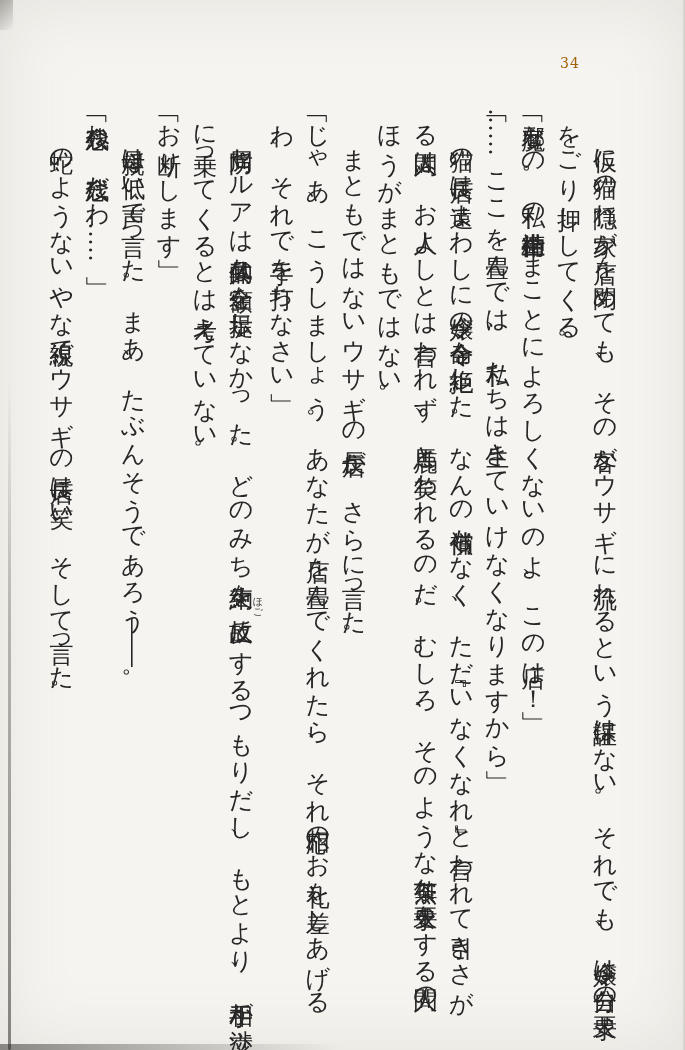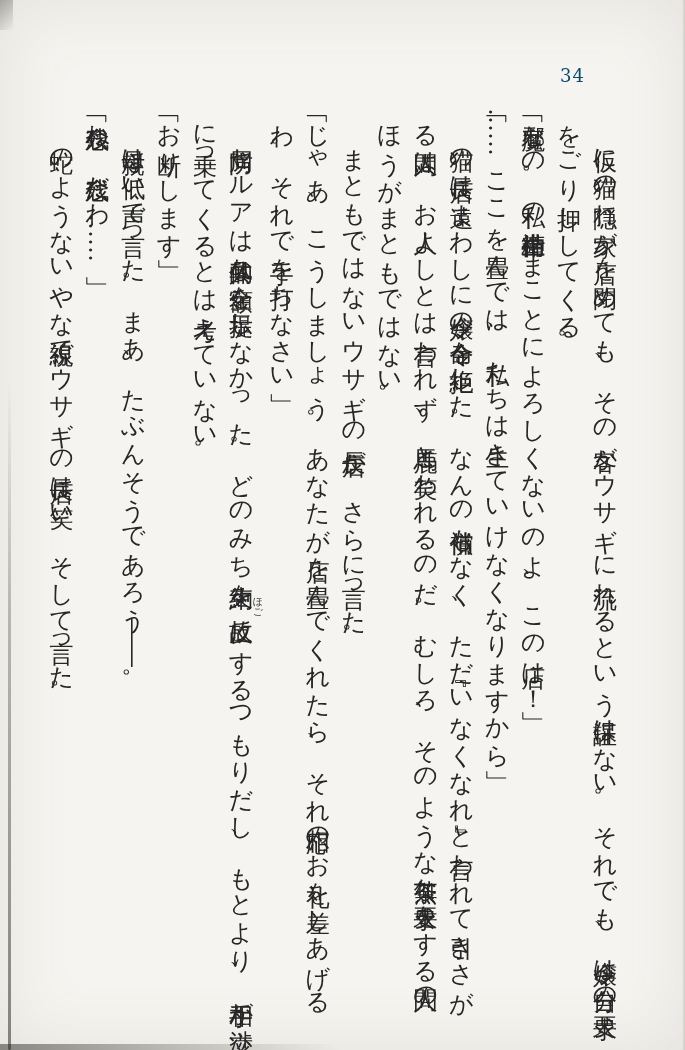--- a/index.html
+++ b/index.html
@@ -14,25 +14,25 @@
   }
   .page {
     position: relative;
     width: 685px;
     height: 1050px;
     background: #f5f4f0;
     box-shadow: inset 0 0 70px rgba(120, 112, 95, 0.13);
   }
   .page-number {
     position: absolute;
-    top: 65px;
+    top: 55px;
     left: 560px;
-    font-size: 18px;
+    font-size: 14px;
     letter-spacing: 1px;
-    color: #0c4a6e;
+    color: #a16207;
   }
   .text-block {
     position: absolute;
     top: 108px;
     right: 63px;
     height: 915px;
     writing-mode: vertical-rl;
     -webkit-writing-mode: vertical-rl;
     text-orientation: mixed;
     font-size: 24px;

